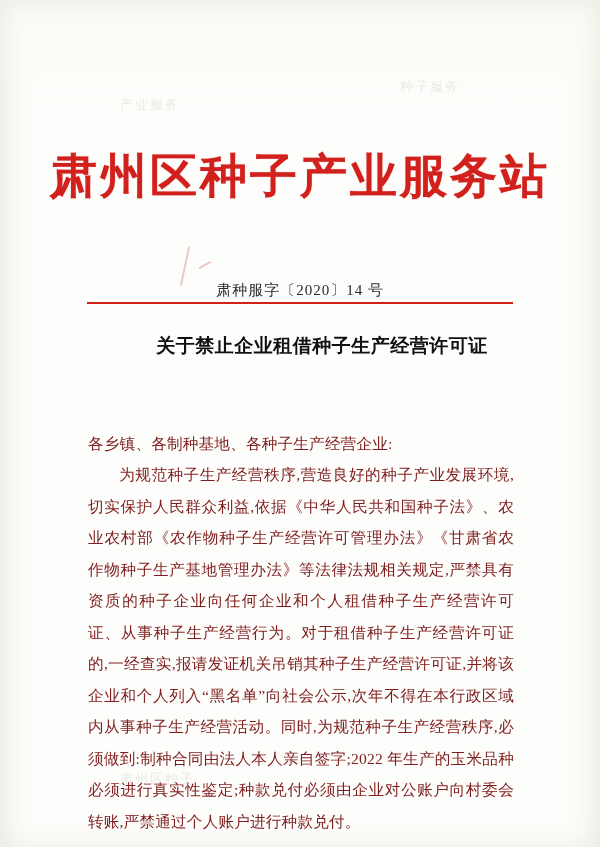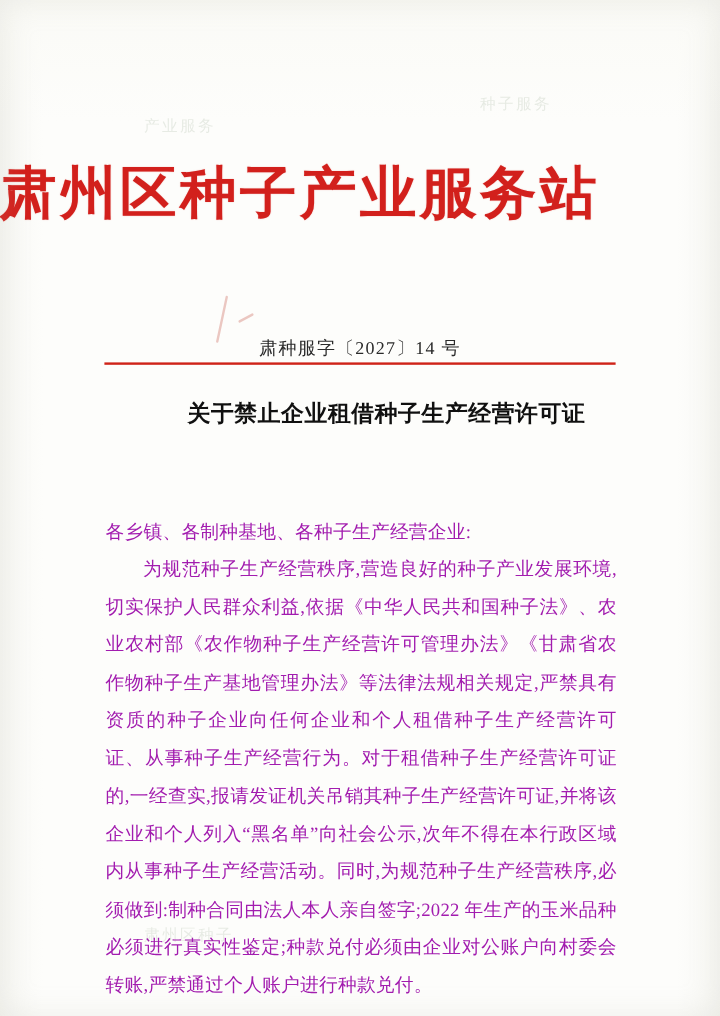--- a/index.html
+++ b/index.html
@@ -28,24 +28,24 @@
     position: absolute;
     inset: 0;
     background:
       linear-gradient(to bottom, rgba(250,250,246,0.9) 0%, rgba(255,255,255,0) 12%),
       linear-gradient(to right, rgba(246,246,242,0.85) 0%, rgba(255,255,255,0) 6%, rgba(255,255,255,0) 94%, rgba(246,246,242,0.85) 100%);
     pointer-events: none;
   }
 
   .doc-header {
     position: absolute;
-    top: 134px;
+    top: 148px;
     left: 0;
     right: 0;
-    text-align: left;
+    text-align: center;
   }
 
   .doc-title {
     color: #d2201c;
     font-family: "DejaVu Serif", "Liberation Serif", serif;
     font-weight: bold;
     font-size: 47px;
     letter-spacing: 3px;
     line-height: 1.18;
     white-space: nowrap;
@@ -120,21 +120,21 @@
     margin-left: 44px;
   }
 
   .body-block {
     position: absolute;
     top: 428px;
     left: 88px;
     width: 426px;
     font-size: 15.6px;
     line-height: 2.02;
-    color: #a21caf;
+    color: #7f1d1d;
     text-align: justify;
     text-justify: inter-character;
     letter-spacing: 0.2px;
   }
 
   .body-block p {
     margin: 0;
   }
   .para-indent {
     text-indent: 2em;
@@ -169,21 +169,21 @@
   <div class="ghost-text ghost-3">产业服务</div>
   <div class="ghost-text ghost-1">种子服务</div>
   <div class="ghost-text ghost-2">肃州区种子</div>
 
   <div class="doc-header">
     <div class="doc-title">肃州区种子产业服务站</div>
   </div>
 
   <div class="seal-mark"></div>
 
-  <div class="doc-number">肃种服字〔2027〕14 号</div>
+  <div class="doc-number">肃种服字〔2020〕14 号</div>
 
   <div class="red-rule"></div>
 
   <div class="subject">
     <div>关于禁止企业租借种子生产经营许可证</div>
   </div>
 
   <div class="body-block">
     <p>各乡镇、各制种基地、各种子生产经营企业:</p>
     <p class="para-indent">为规范种子生产经营秩序,营造良好的种子产业发展环境,切实保护人民群众利益,依据《中华人民共和国种子法》、农业农村部《农作物种子生产经营许可管理办法》《甘肃省农作物种子生产基地管理办法》等法律法规相关规定,严禁具有资质的种子企业向任何企业和个人租借种子生产经营许可证、从事种子生产经营行为。对于租借种子生产经营许可证的,一经查实,报请发证机关吊销其种子生产经营许可证,并将该企业和个人列入“黑名单”向社会公示,次年不得在本行政区域内从事种子生产经营活动。同时,为规范种子生产经营秩序,必须做到:制种合同由法人本人亲自签字;2022 年生产的玉米品种必须进行真实性鉴定;种款兑付必须由企业对公账户向村委会转账,严禁通过个人账户进行种款兑付。</p>

